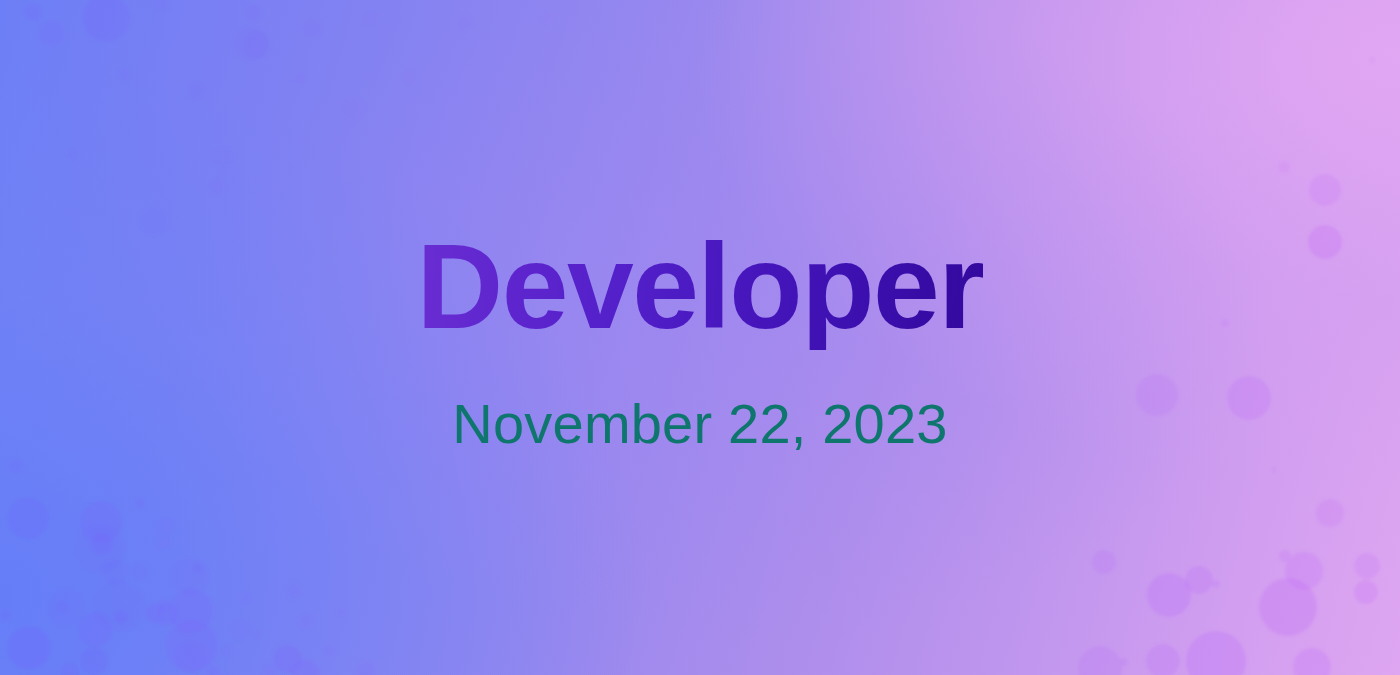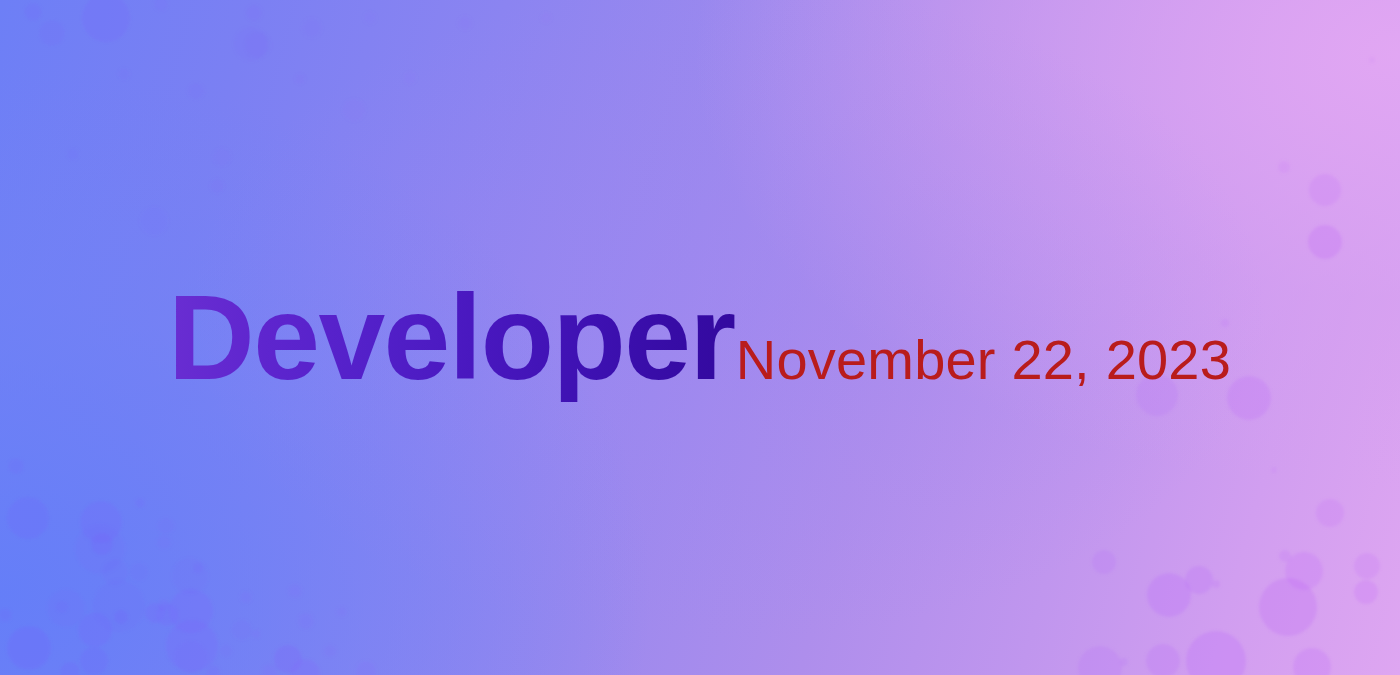--- a/index.html
+++ b/index.html
@@ -62,21 +62,21 @@
     position: absolute;
     inset: 0;
   }
   .bokeh svg { display: block; width: 1400px; height: 675px; }
 
   
   .content {
     position: absolute;
     inset: 0;
     display: flex;
-    flex-direction: row;
+    flex-direction: column;
     align-items: center;
     justify-content: center;
   }
 
   .title {
     margin: 0;
     font-size: 120px;
     font-weight: 700;
     line-height: 1.07;
     letter-spacing: -1.5px;
@@ -96,21 +96,21 @@
   }
 
   .title .line { display: block; }
 
   .subtitle {
     margin: 1px;
     margin-top: 46px;
     font-size: 56px;
     font-weight: 400;
     letter-spacing: 0.2px;
-    color: #b91c1c;
+    color: #0f766e;
     text-align: center;
     line-height: 1;
   }
 </style>
 </head>
 <body>
 
 <div id="banner">
 
   <div class="bg-base"></div>

